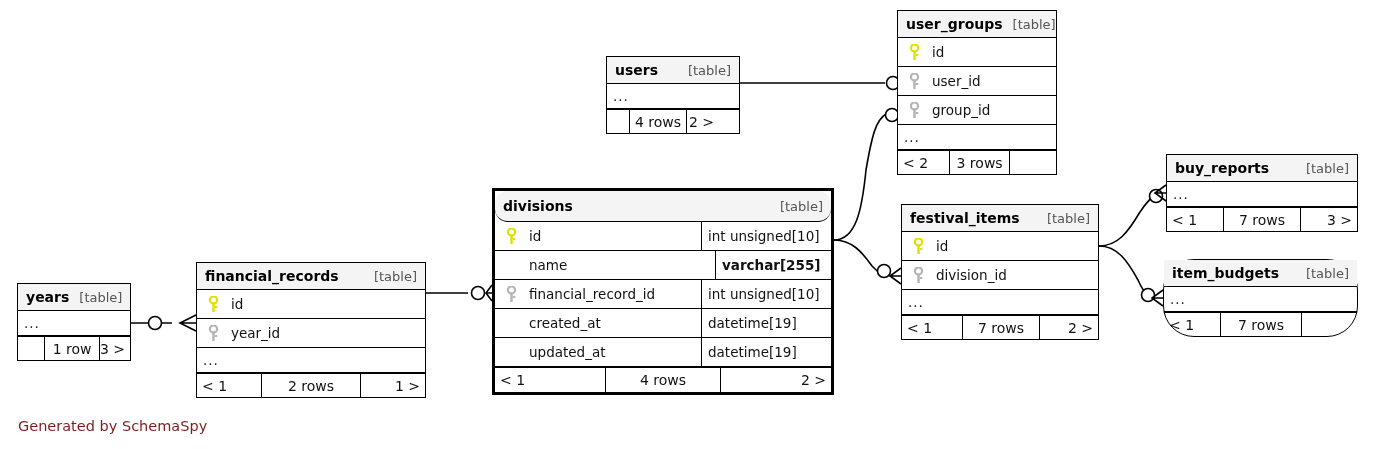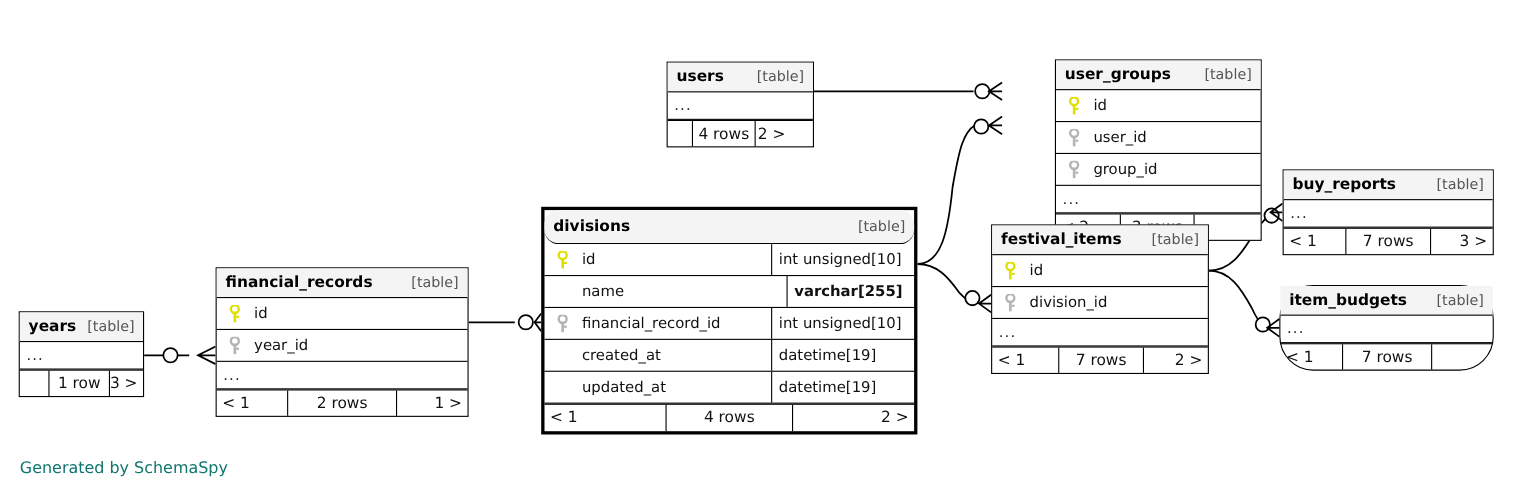--- a/index.html
+++ b/index.html
@@ -128,21 +128,21 @@
     justify-content: center;
     border-left: 1px solid #000000;
     border-right: 1px solid #000000;
   }
   .foot-cell.right { justify-content: flex-end; }
   .credit {
     position: absolute;
     left: 18px;
     top: 418px;
     font-size: 14.5px;
-    color: #0f766e;
+    color: #7f1d1d;
     z-index: 3;
     white-space: nowrap;
   }
   .keyicon { display: block; }
 </style>
 </head>
 <body>
 
 <div id="canvas">
 
@@ -198,21 +198,21 @@
       <span class="tbl-tag">[table]</span>
     </div>
     <div class="ellipsis-row">...</div>
     <div class="tbl-foot">
       <div class="foot-cell left" style="width:26px;"></div>
       <div class="foot-cell mid" style="width:58px;">1 row</div>
       <div class="foot-cell right" style="width:30px;">3 &gt;</div>
     </div>
   </div>
 
-  <div class="table-box" style="left:196px; top:243px; width:230px;">
+  <div class="table-box" style="left:196px; top:262px; width:230px;">
     <div class="tbl-head">
       <span class="tbl-name">financial_records</span>
       <span class="tbl-tag">[table]</span>
     </div>
     <div class="tbl-row">
       <div class="col-name">
         <span class="keyslot">
           <svg class="keyicon" width="11" height="17" viewBox="0 0 11 17">
               <circle cx="5.5" cy="4" r="3.6" fill="none" stroke="#e0e000" stroke-width="2.2"></circle>
               <rect x="4.3" y="6.5" width="2.4" height="9.5" fill="#e0e000"></rect>
@@ -307,21 +307,21 @@
       <span class="tbl-tag">[table]</span>
     </div>
     <div class="ellipsis-row">...</div>
     <div class="tbl-foot">
       <div class="foot-cell left" style="width:22px;"></div>
       <div class="foot-cell mid" style="width:58px;">4 rows</div>
       <div class="foot-cell right" style="width:32px;">2 &gt;</div>
     </div>
   </div>
 
-  <div class="table-box" style="left:959px; top:10px; width:188px;margin-top:44px;">
+  <div class="table-box" style="left:897px; top:10px; width:160px;">
     <div class="tbl-head">
       <span class="tbl-name">user_groups</span>
       <span class="tbl-tag">[table]</span>
     </div>
     <div class="tbl-row">
       <div class="col-name">
         <span class="keyslot">
           <svg class="keyicon" width="11" height="17" viewBox="0 0 11 17">
               <circle cx="5.5" cy="4" r="3.6" fill="none" stroke="#e0e000" stroke-width="2.2"></circle>
               <rect x="4.3" y="6.5" width="2.4" height="9.5" fill="#e0e000"></rect>

